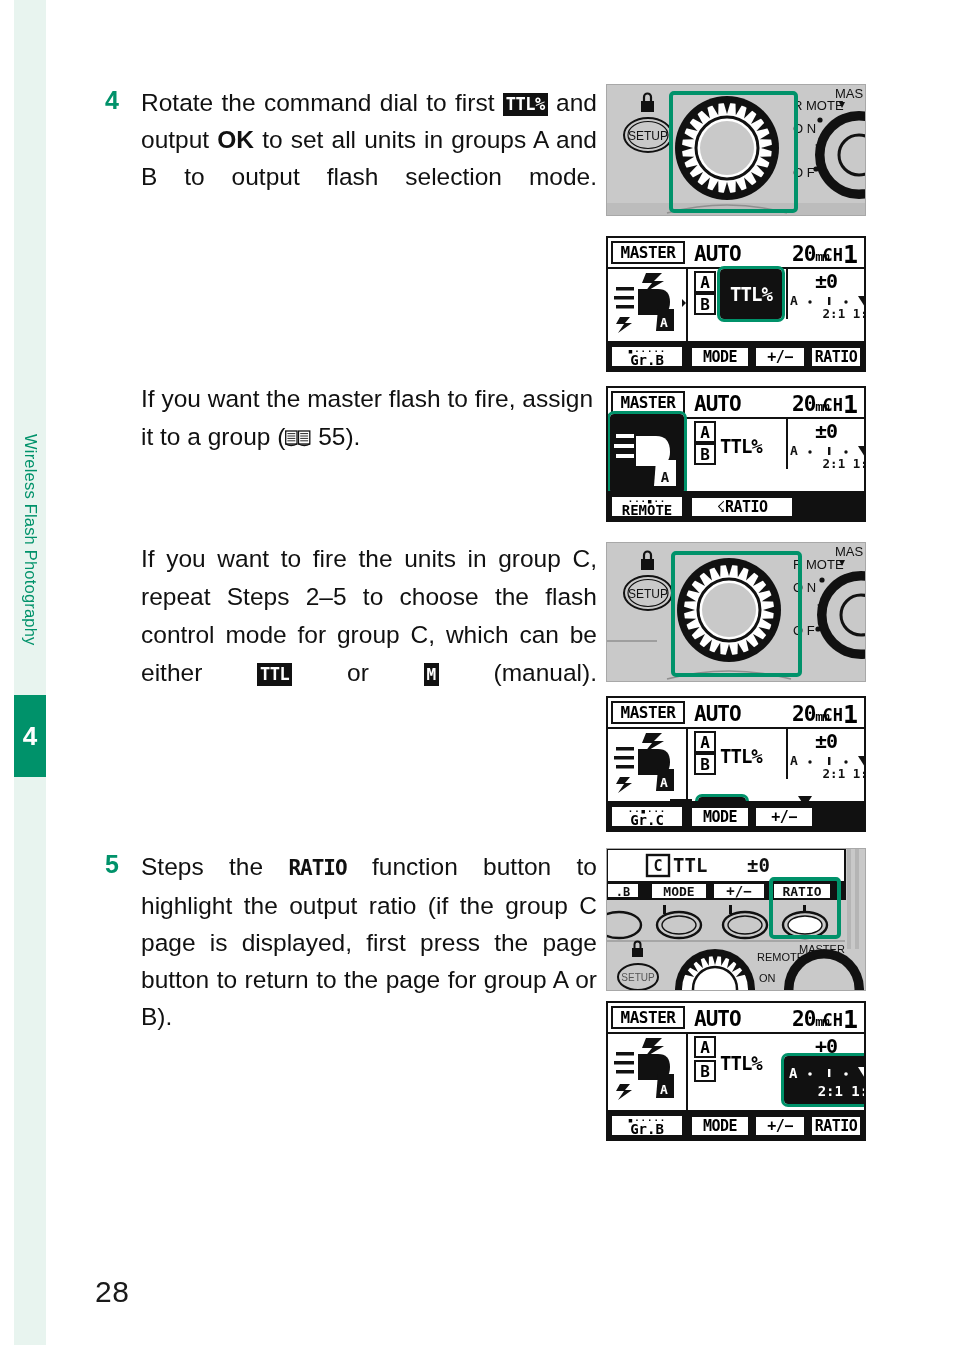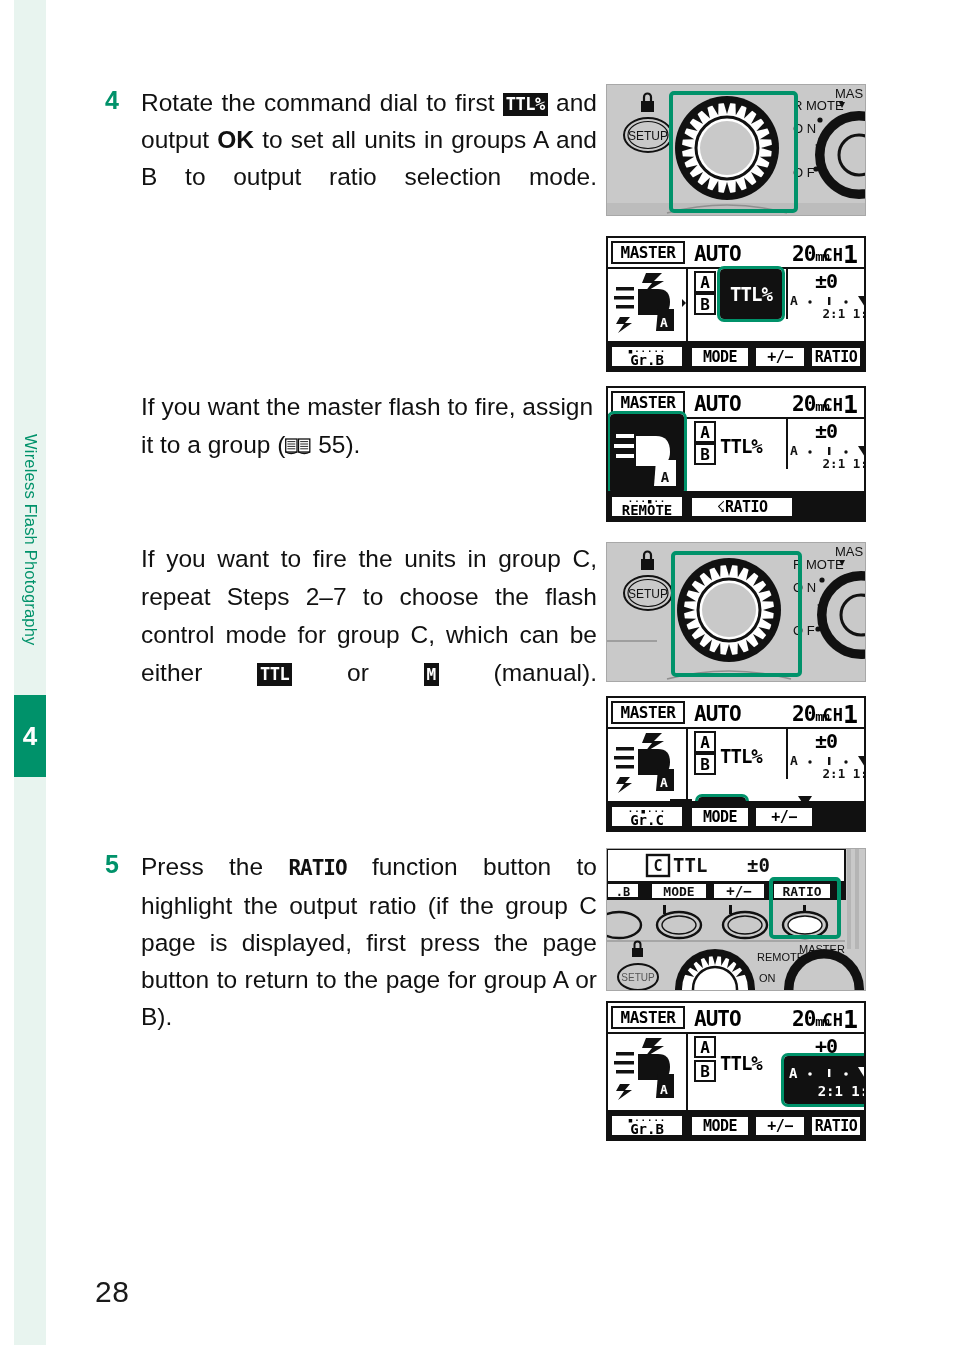--- a/index.html
+++ b/index.html
@@ -182,49 +182,49 @@
   <div class="sidebar-tab">
     <span>4</span>
   </div>
 
   <div class="page-number">28</div>
 
   <div class="text-col">
 
     <div class="step" style="top:84px;">
       <div class="step-num">4</div>
-      <div class="step-body just"><span>Rotate the command dial to first </span><span class="keyicon">TTL%</span><span> and output </span><span class="bold-ok">OK</span><span> to set all units in groups A and B to output ratio selection mode.</span></div>
-    </div>
-
-    <div class="para" style="top:388px;">
+      <div class="step-body just"><span>Rotate the command dial to first </span><span class="keyicon">TTL%</span><span> and output </span><span class="bold-ok">OK</span><span> to set all units in groups A and B to output flash selection mode.</span></div>
+    </div>
+
+    <div class="para" style="top:380px;">
       <div class="ptext"><span>If you want the master flash to fire, assign it to a group (</span><span class="book-icon"><svg width="26" height="18" viewBox="0 0 26 18">
               <rect x="0.7" y="1" width="11.3" height="13" fill="#fff" stroke="#111" stroke-width="1.3"></rect>
               <rect x="13.5" y="1" width="11.3" height="13" fill="#fff" stroke="#111" stroke-width="1.3"></rect>
               <path d="M0.7 14 Q6 17 12 14" fill="none" stroke="#111" stroke-width="1.3"></path>
               <path d="M13.5 14 Q19.5 17 24.8 14" fill="none" stroke="#111" stroke-width="1.3"></path>
               <g stroke="#111" stroke-width="0.9">
                 <line x1="2.4" y1="3.6" x2="10.3" y2="3.6"></line>
                 <line x1="2.4" y1="6" x2="10.3" y2="6"></line>
                 <line x1="2.4" y1="8.4" x2="10.3" y2="8.4"></line>
                 <line x1="2.4" y1="10.8" x2="10.3" y2="10.8"></line>
                 <line x1="15.2" y1="3.6" x2="23.1" y2="3.6"></line>
                 <line x1="15.2" y1="6" x2="23.1" y2="6"></line>
                 <line x1="15.2" y1="8.4" x2="23.1" y2="8.4"></line>
                 <line x1="15.2" y1="10.8" x2="23.1" y2="10.8"></line>
               </g>
             </svg></span><span> 55).</span></div>
     </div>
 
     <div class="para" style="top:540px;">
-      <div class="ptext just"><span>If you want to fire the units in group C, repeat Steps 2–7 to choose the flash control mode for group C, which can be either </span><span class="keyicon">TTL</span><span> or </span><span class="keyicon small">M</span><span> (manual).</span></div>
+      <div class="ptext just"><span>If you want to fire the units in group C, repeat Steps 2–5 to choose the flash control mode for group C, which can be either </span><span class="keyicon">TTL</span><span> or </span><span class="keyicon small">M</span><span> (manual).</span></div>
     </div>
 
     <div class="step" style="top:848px;">
       <div class="step-num">5</div>
-      <div class="step-body just"><span>Press the </span><span class="ratio-word">RATIO</span><span> function button to highlight the output ratio (if the group C page is displayed, first press the page button to return to the page for group A or B).</span></div>
+      <div class="step-body just"><span>Steps the </span><span class="ratio-word">RATIO</span><span> function button to highlight the output ratio (if the group C page is displayed, first press the page button to return to the page for group A or B).</span></div>
     </div>
 
   </div>
 
   <div class="figures">
 
     <div class="fig" style="top:84px;">
       <div class="photo" style="height:132px;">
         <svg width="258" height="130" viewBox="0 0 258 130">
           <rect x="0" y="0" width="258" height="130" fill="#c9c9c9"></rect>

